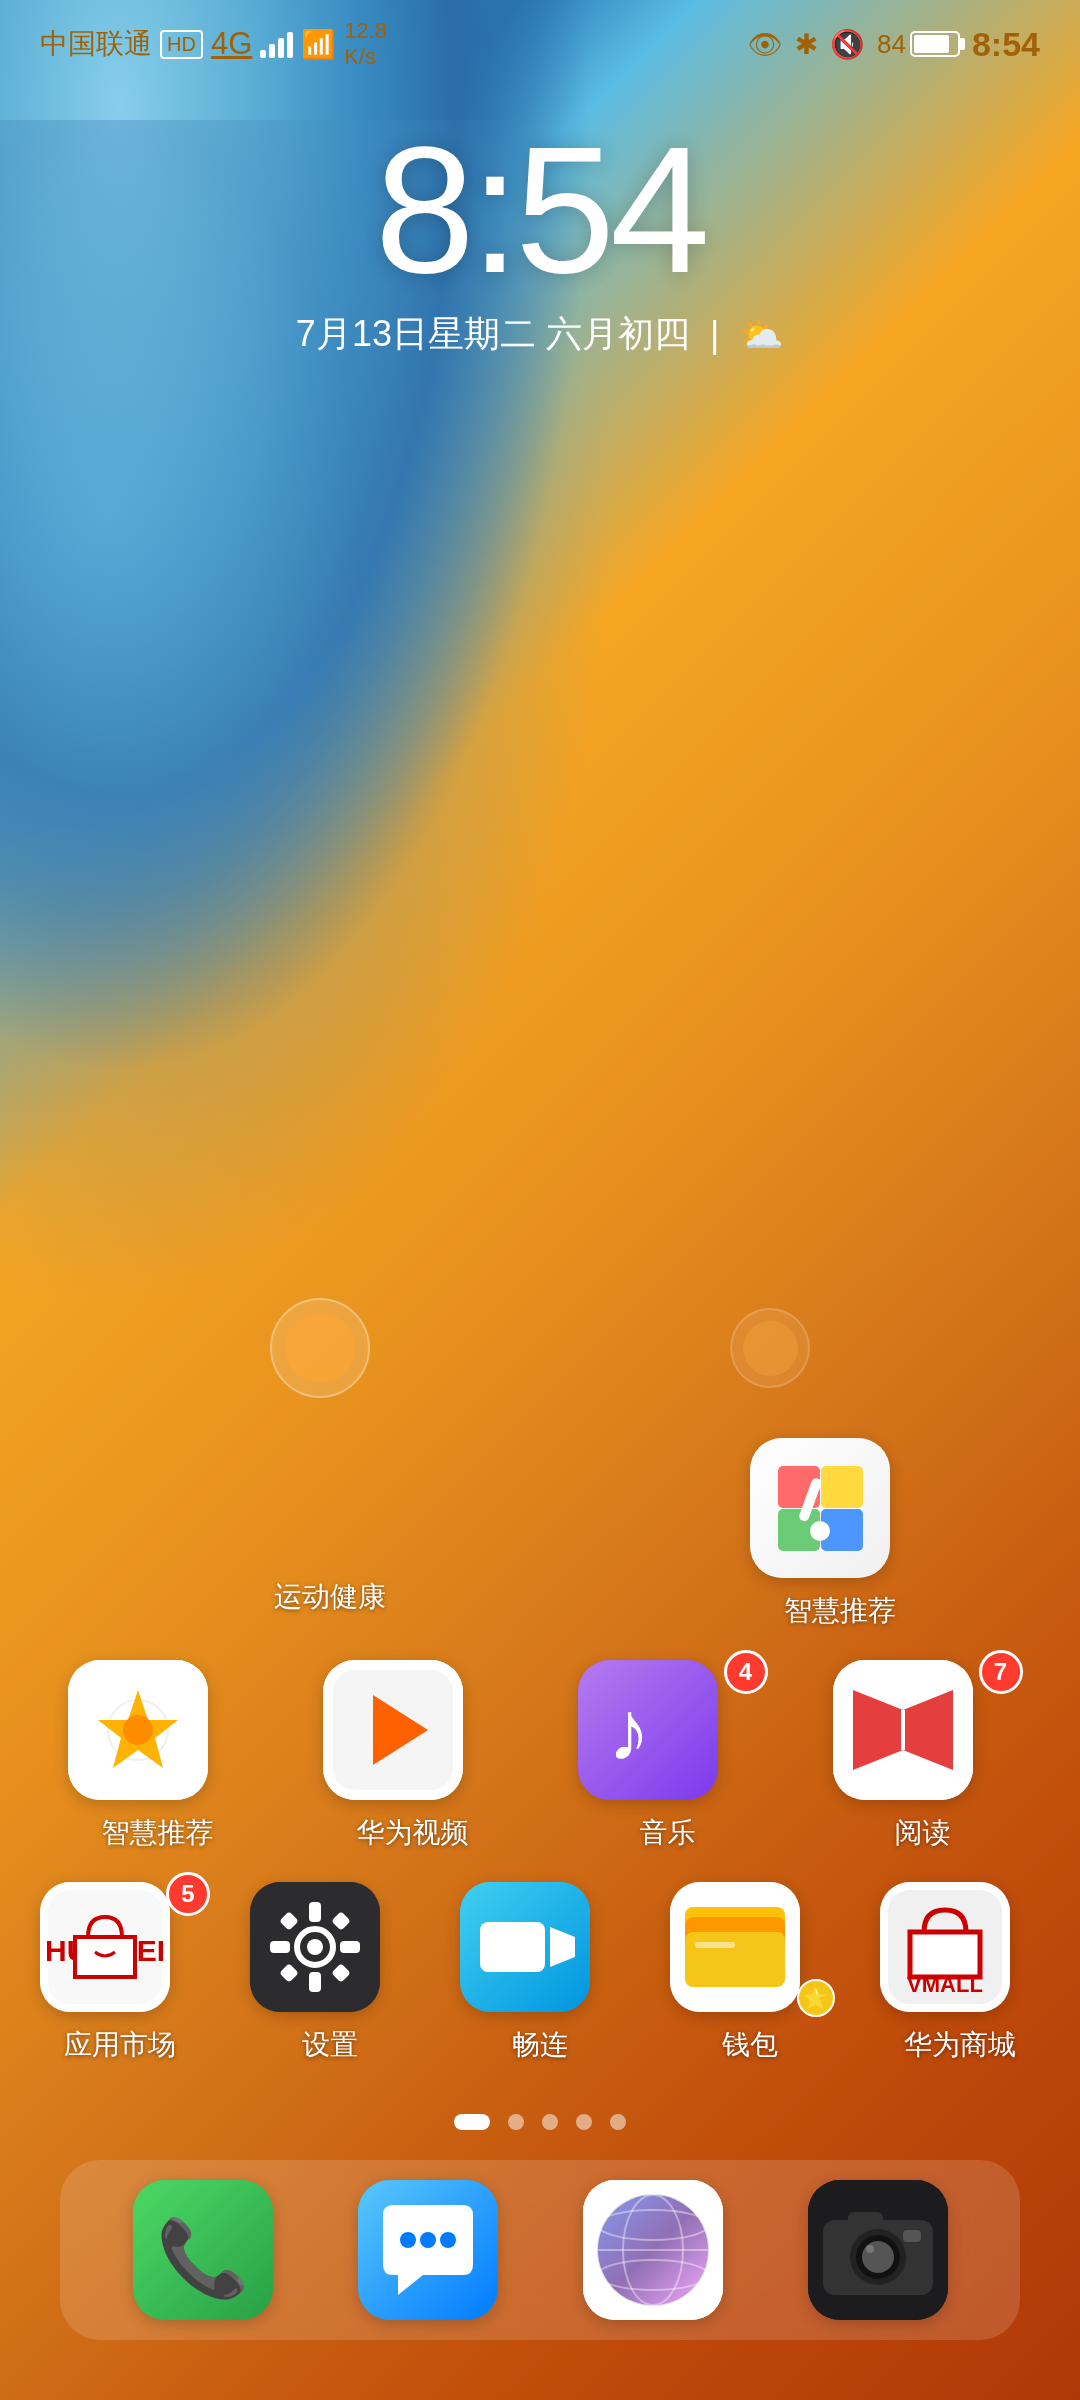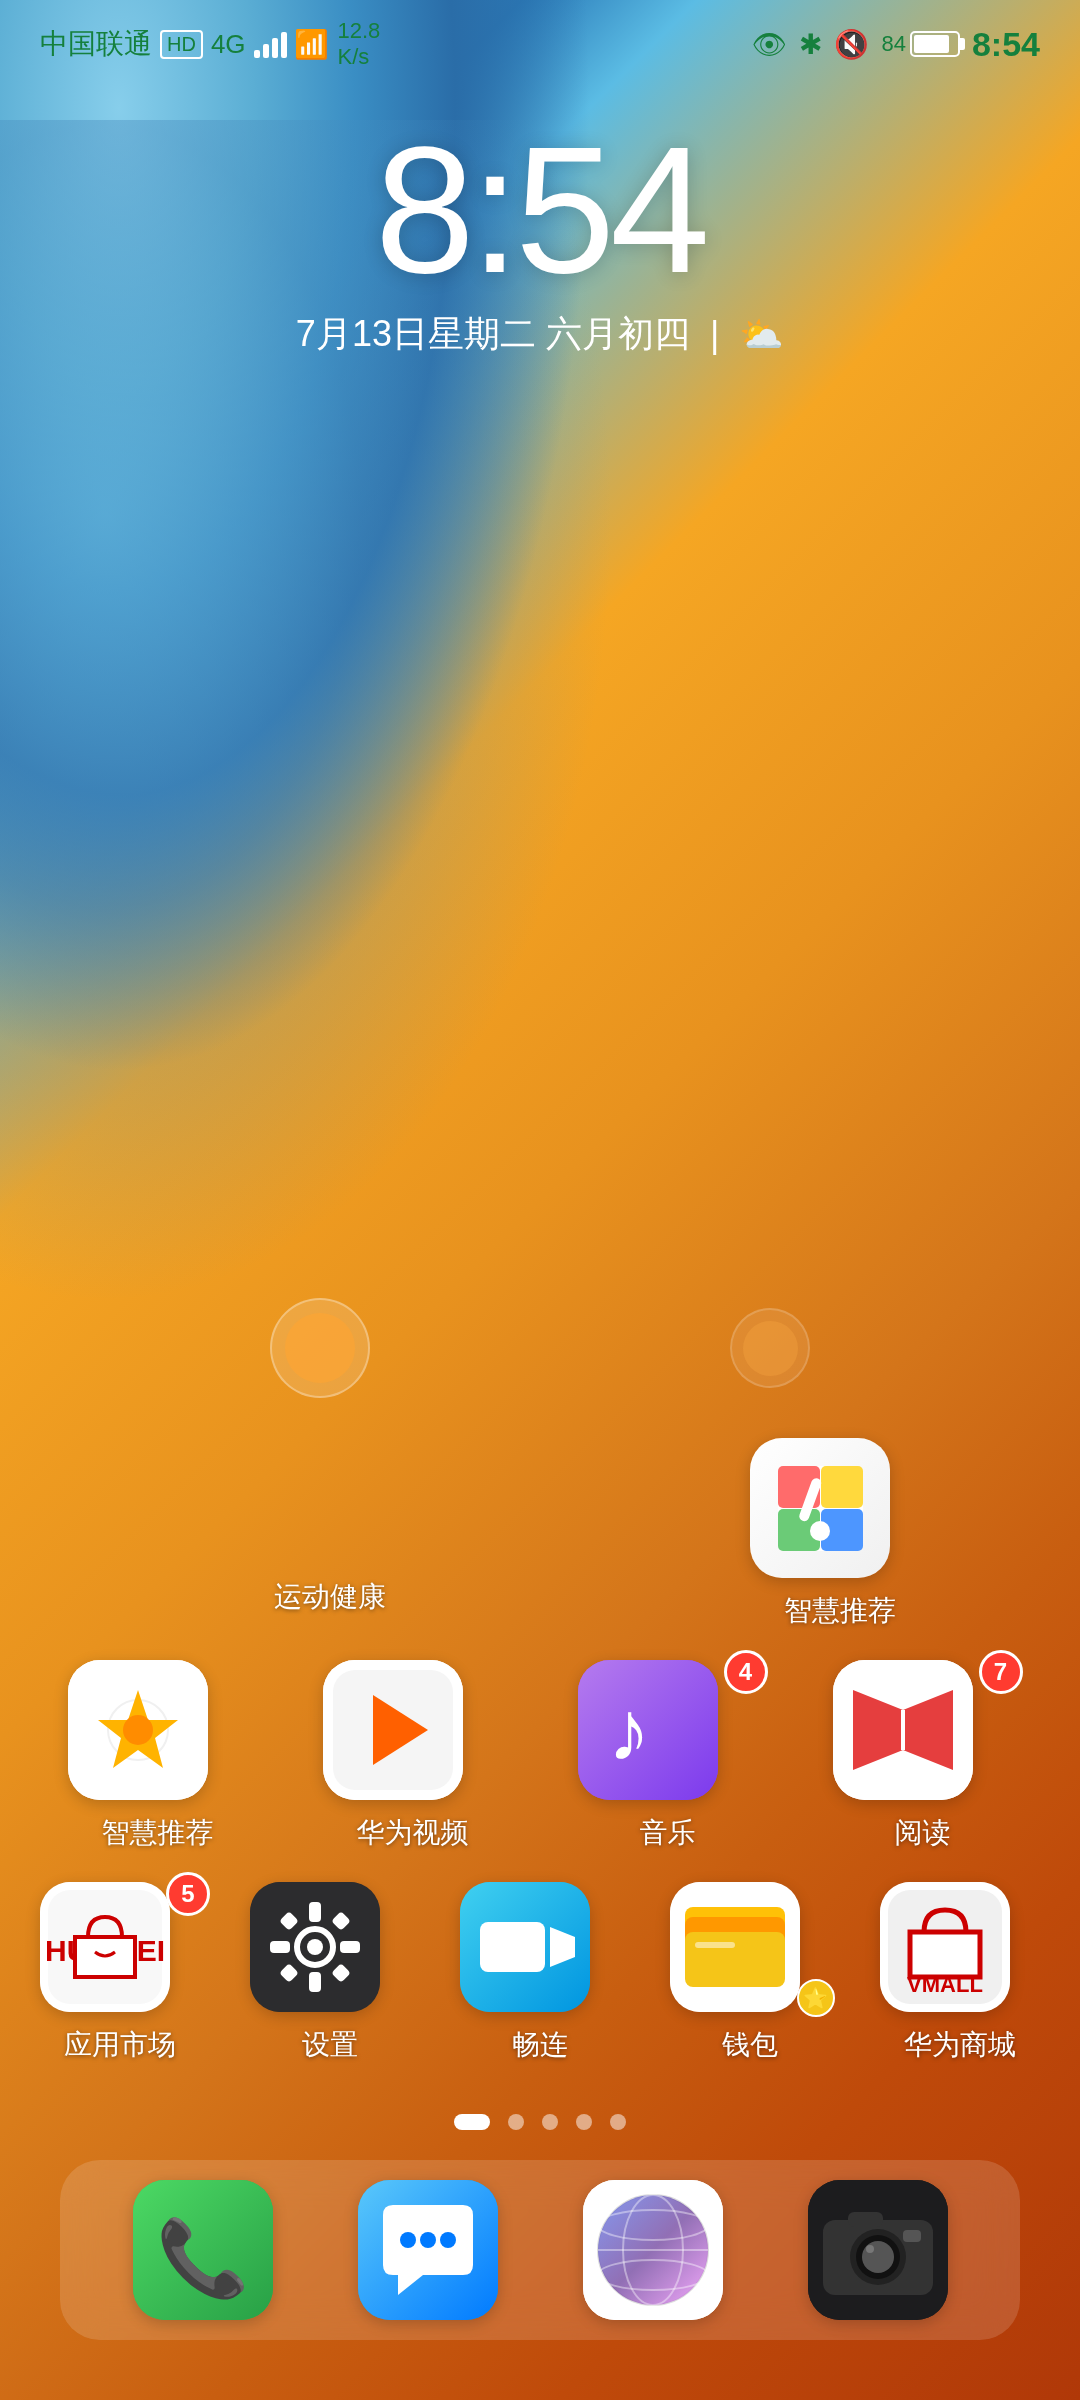--- a/index.html
+++ b/index.html
@@ -46,21 +46,21 @@
       display: flex;
       flex-direction: column;
     }
 
     
     .status-bar {
       display: flex;
       justify-content: space-between;
       align-items: center;
       padding: 18px 40px 10px;
-      color: #15803d;
+      color: #a16207;
       font-size: 28px;
       font-weight: 500;
     }
 
     .status-left {
       display: flex;
       align-items: center;
       gap: 8px;
     }
 
@@ -361,42 +361,42 @@
 <body>
 
 <div class="wallpaper"></div>
 
 <div class="screen">
 
   <div class="status-bar">
     <div class="status-left">
       <span>中国联通</span>
       <span style="border:2px solid white;padding:1px 5px;font-size:20px;border-radius:4px;">HD</span>
-      <span style="font-size:26px;">4G</span>
+      <span style="font-size:31px;text-decoration:underline;">4G</span>
 
       <div class="signal-bars">
         <div class="signal-bar" style="height:8px;"></div>
         <div class="signal-bar" style="height:14px;"></div>
         <div class="signal-bar" style="height:20px;"></div>
         <div class="signal-bar" style="height:26px;"></div>
       </div>
 
       <span style="font-size:28px;">📶</span>
       <span style="font-size:22px;">12.8<br>K/s</span>
     </div>
     <div class="status-right">
 
       <span style="font-size:28px;">👁</span>
 
       <span style="font-size:28px;">✱</span>
 
       <span style="font-size:28px;">🔇</span>
 
       <div class="battery-icon">
-        <span style="font-size:22px;">84</span>
+        <span style="font-size:26px;">84</span>
         <div class="battery-body">
           <div class="battery-fill"></div>
         </div>
       </div>
 
       <span style="font-size:34px;font-weight:bold;">8:54</span>
     </div>
   </div>
 
   <div class="clock-area">

